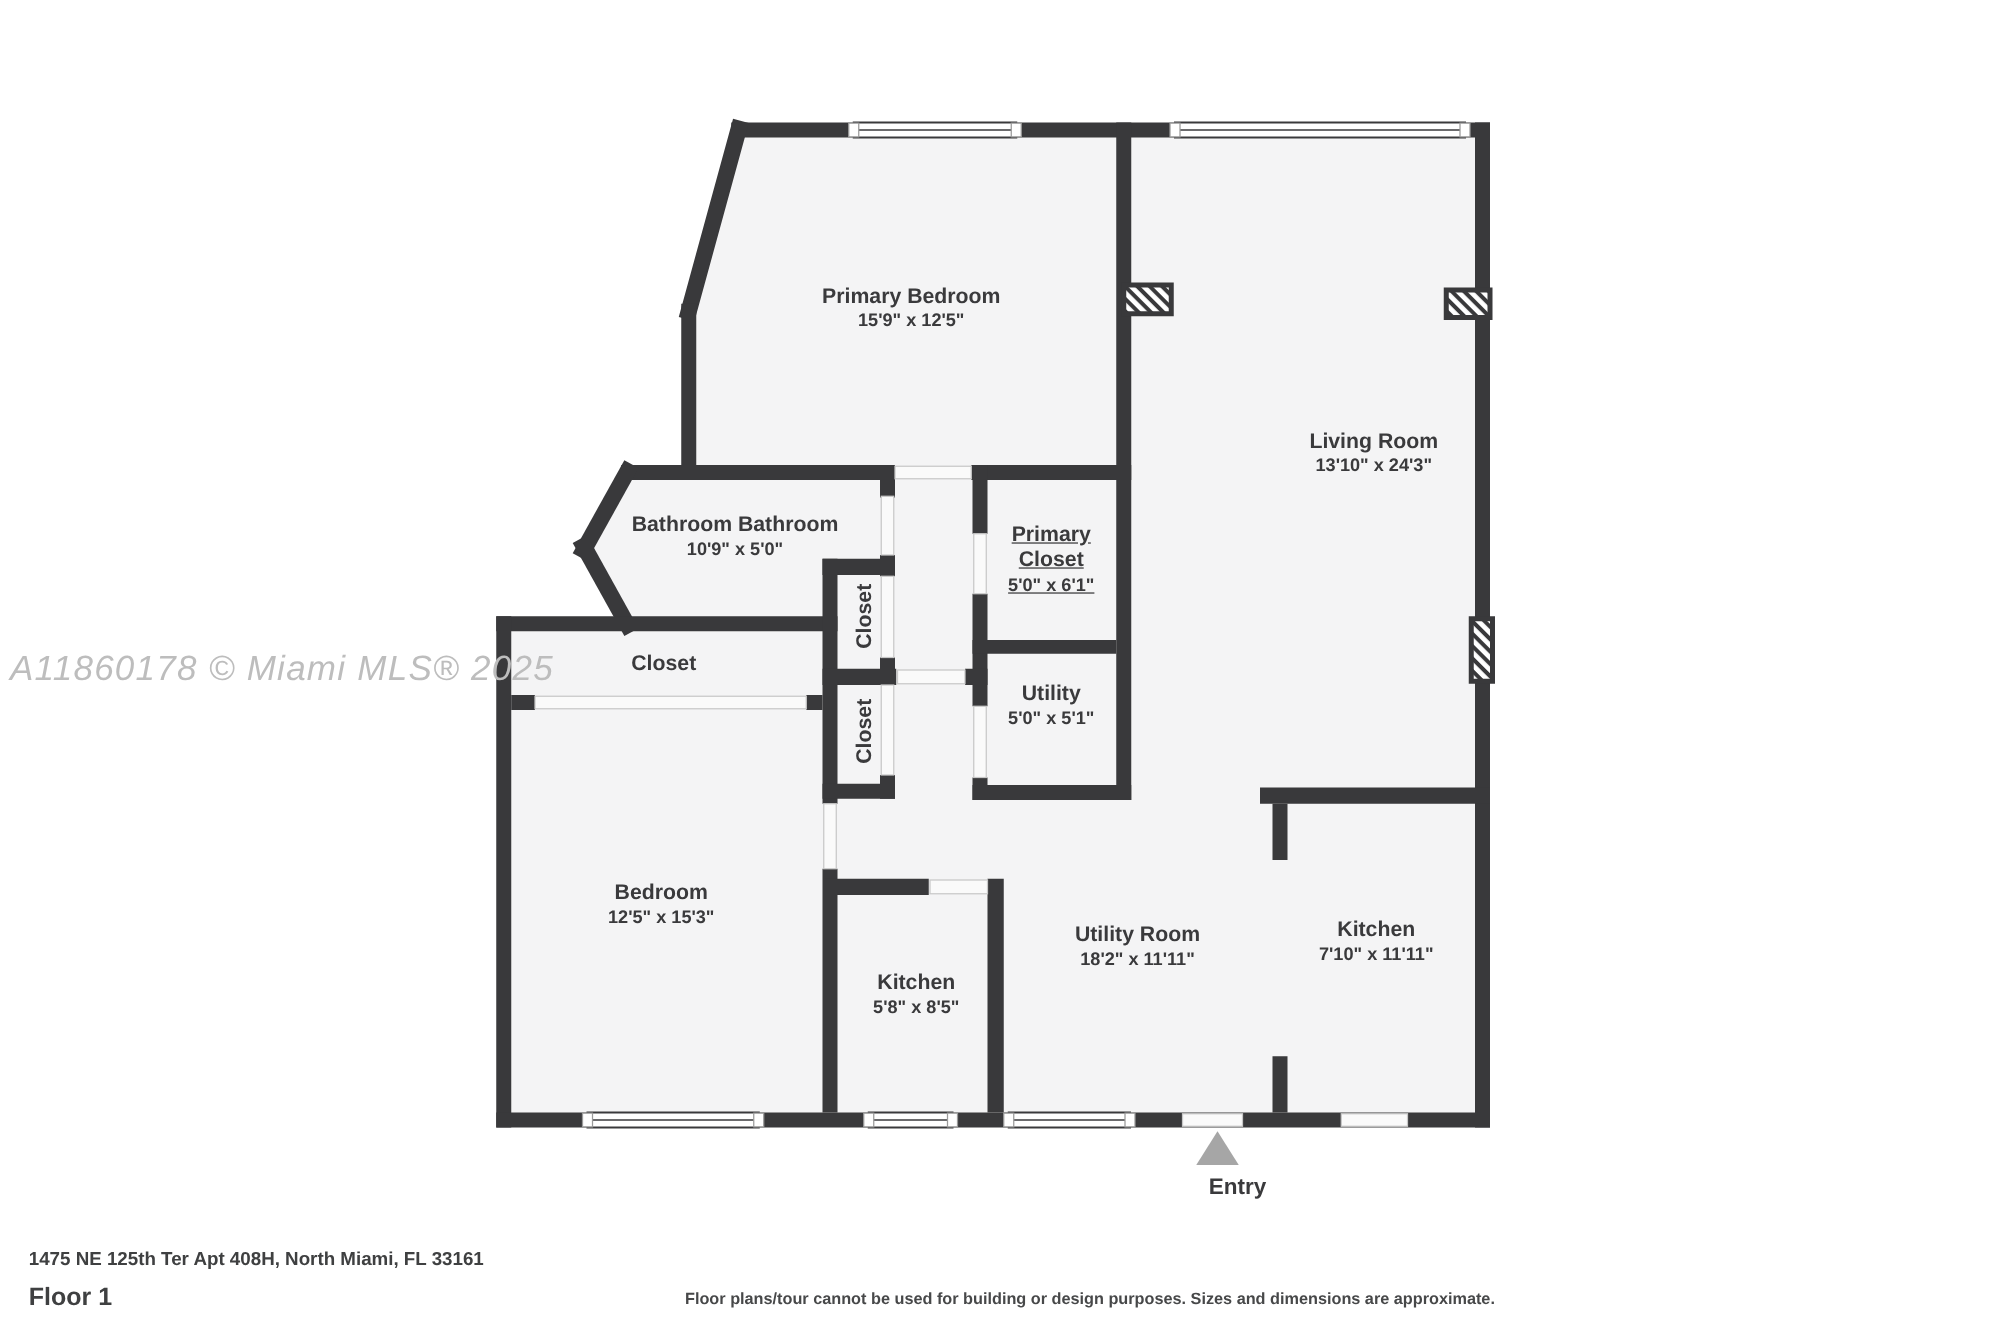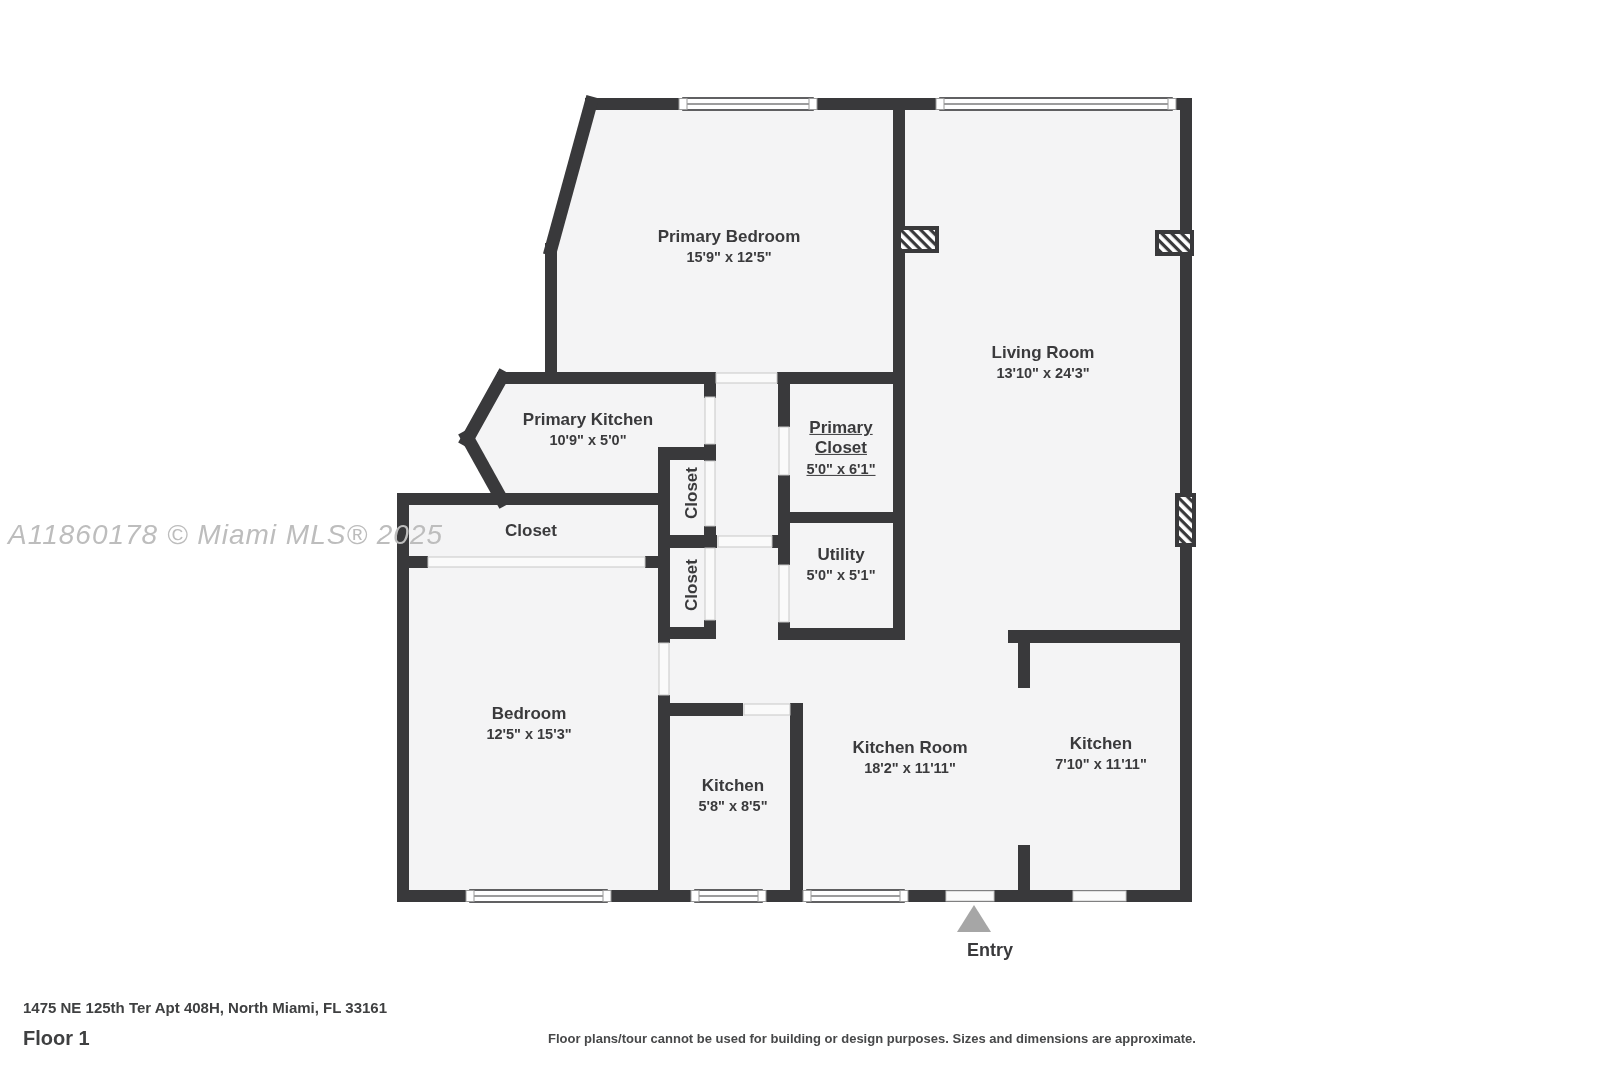--- a/index.html
+++ b/index.html
@@ -151,27 +151,27 @@
     </g>
 
     <polygon points="974,905 957,932 991,932" fill="#a6a6a6"></polygon>
   </svg>
 
   <div class="room-label" style="left:729px;top:247px">
     <div class="room-name">Primary Bedroom</div>
     <div class="room-dims">15'9" x 12'5"</div>
   </div>
 
-  <div class="room-label" style="left:1043px;top:363px">
+  <div class="room-label" style="left:1099px;top:363px">
     <div class="room-name">Living Room</div>
     <div class="room-dims">13'10" x 24'3"</div>
   </div>
 
   <div class="room-label" style="left:588px;top:430px">
-    <div class="room-name">Primary Kitchen</div>
+    <div class="room-name">Bathroom Bathroom</div>
     <div class="room-dims">10'9" x 5'0"</div>
   </div>
 
   <div class="room-label wrap" style="left:841px;top:448px">
     <div class="room-name">Primary Closet</div>
     <div class="room-dims">5'0" x 6'1"</div>
   </div>
 
   <div class="room-label" style="left:841px;top:565px">
     <div class="room-name">Utility</div>
@@ -194,21 +194,21 @@
     <div class="room-name">Bedroom</div>
     <div class="room-dims">12'5" x 15'3"</div>
   </div>
 
   <div class="room-label" style="left:733px;top:796px">
     <div class="room-name">Kitchen</div>
     <div class="room-dims">5'8" x 8'5"</div>
   </div>
 
   <div class="room-label" style="left:910px;top:758px">
-    <div class="room-name">Kitchen Room</div>
+    <div class="room-name">Utility Room</div>
     <div class="room-dims">18'2" x 11'11"</div>
   </div>
 
   <div class="room-label" style="left:1101px;top:754px">
     <div class="room-name">Kitchen</div>
     <div class="room-dims">7'10" x 11'11"</div>
   </div>
 
   <div class="entry-label" style="left:976px;top:950px">Entry</div>
 

